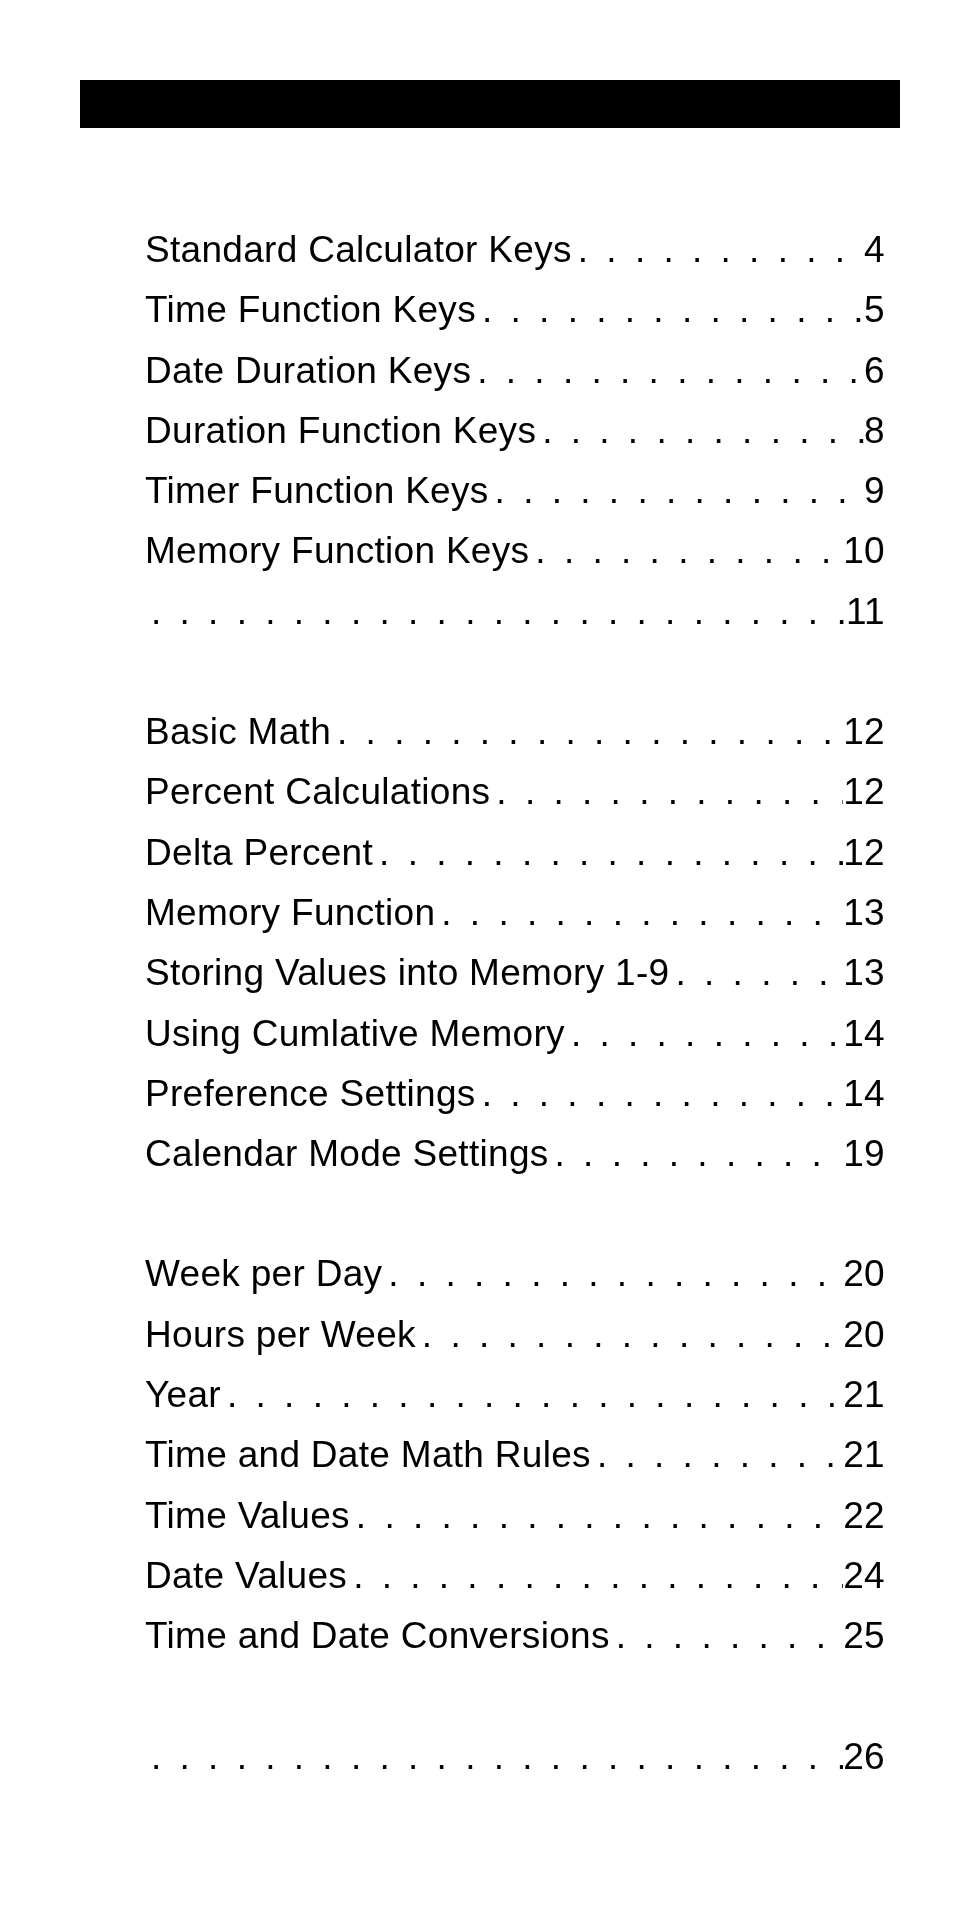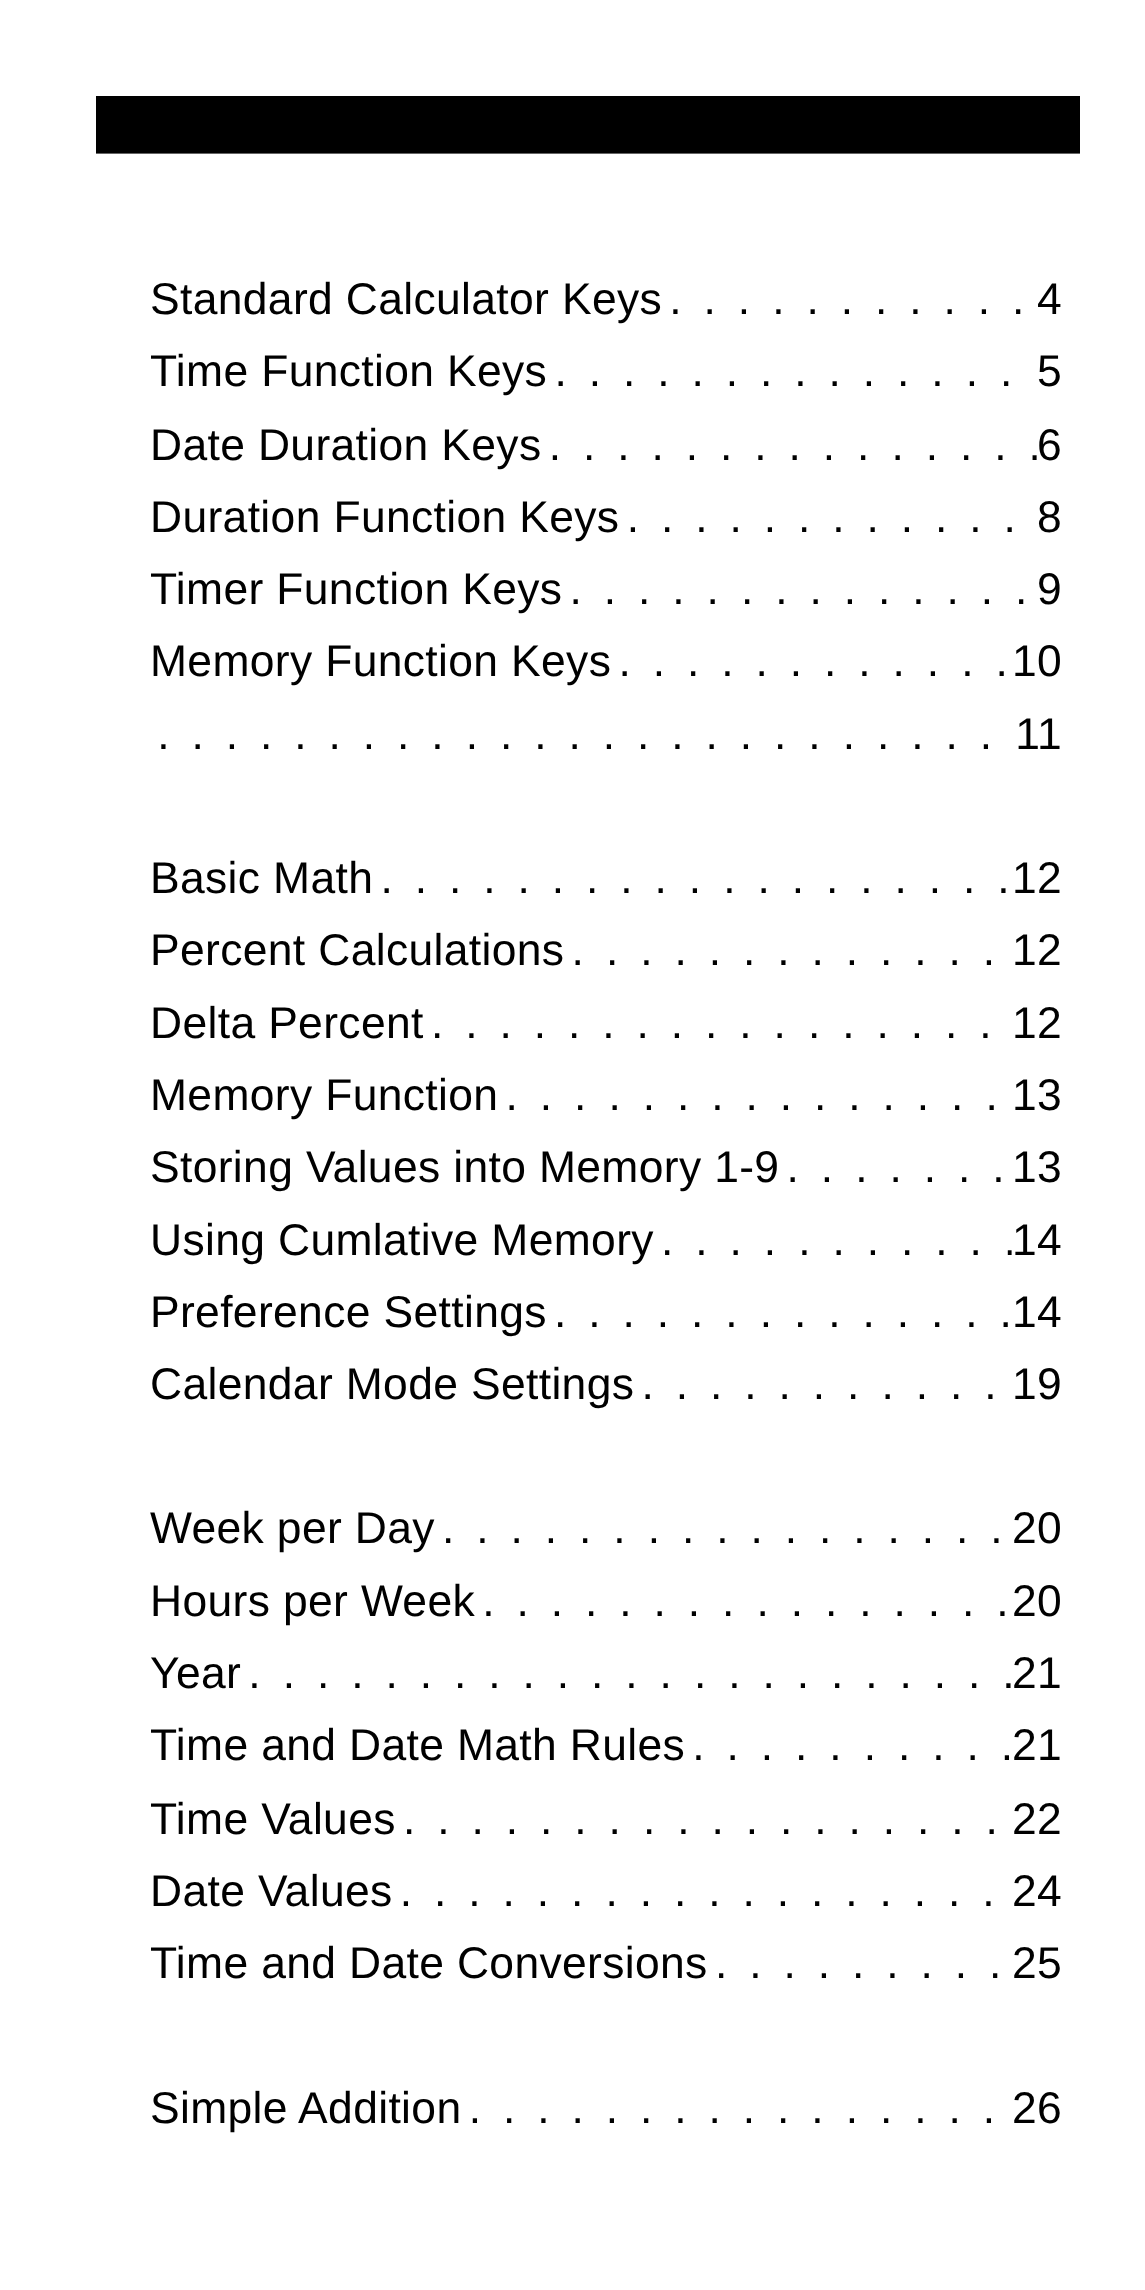--- a/index.html
+++ b/index.html
@@ -31,20 +31,21 @@
     top: 220px;
     width: 760px;
   }
   .toc-entry {
     display: flex;
     align-items: baseline;
     font-size: 37px;
     line-height: 1.63;
     letter-spacing: 0.3px;
     white-space: nowrap;
+    margin-left: 20px;
   }
   .toc-title {
     flex: 0 0 auto;
   }
   .toc-dots {
     flex: 1 1 auto;
     overflow: hidden;
     font-size: 37px;
     letter-spacing: 4px;
     padding-left: 6px;
@@ -169,18 +170,17 @@
         <span class="toc-dots"> . . . . . . . . . . . . . . . . . . . . . . . . . . . . . . . . . . . . . . . .</span>
         <span class="toc-page">24</span>
       </div>
       <div class="toc-entry">
         <span class="toc-title">Time and Date Conversions</span>
         <span class="toc-dots"> . . . . . . . . . . . . . . . . . . . . . . . . . . . . . . . . . . . . . . . .</span>
         <span class="toc-page">25</span>
       </div>
       <div class="toc-gap"></div>
       <div class="toc-entry">
-        <span class="toc-title">Simple Addition</span>
         <span class="toc-dots"> . . . . . . . . . . . . . . . . . . . . . . . . . . . . . . . . . . . . . . . .</span>
         <span class="toc-page">26</span>
       </div>
     </div>
 </div>
 
 </body></html>

